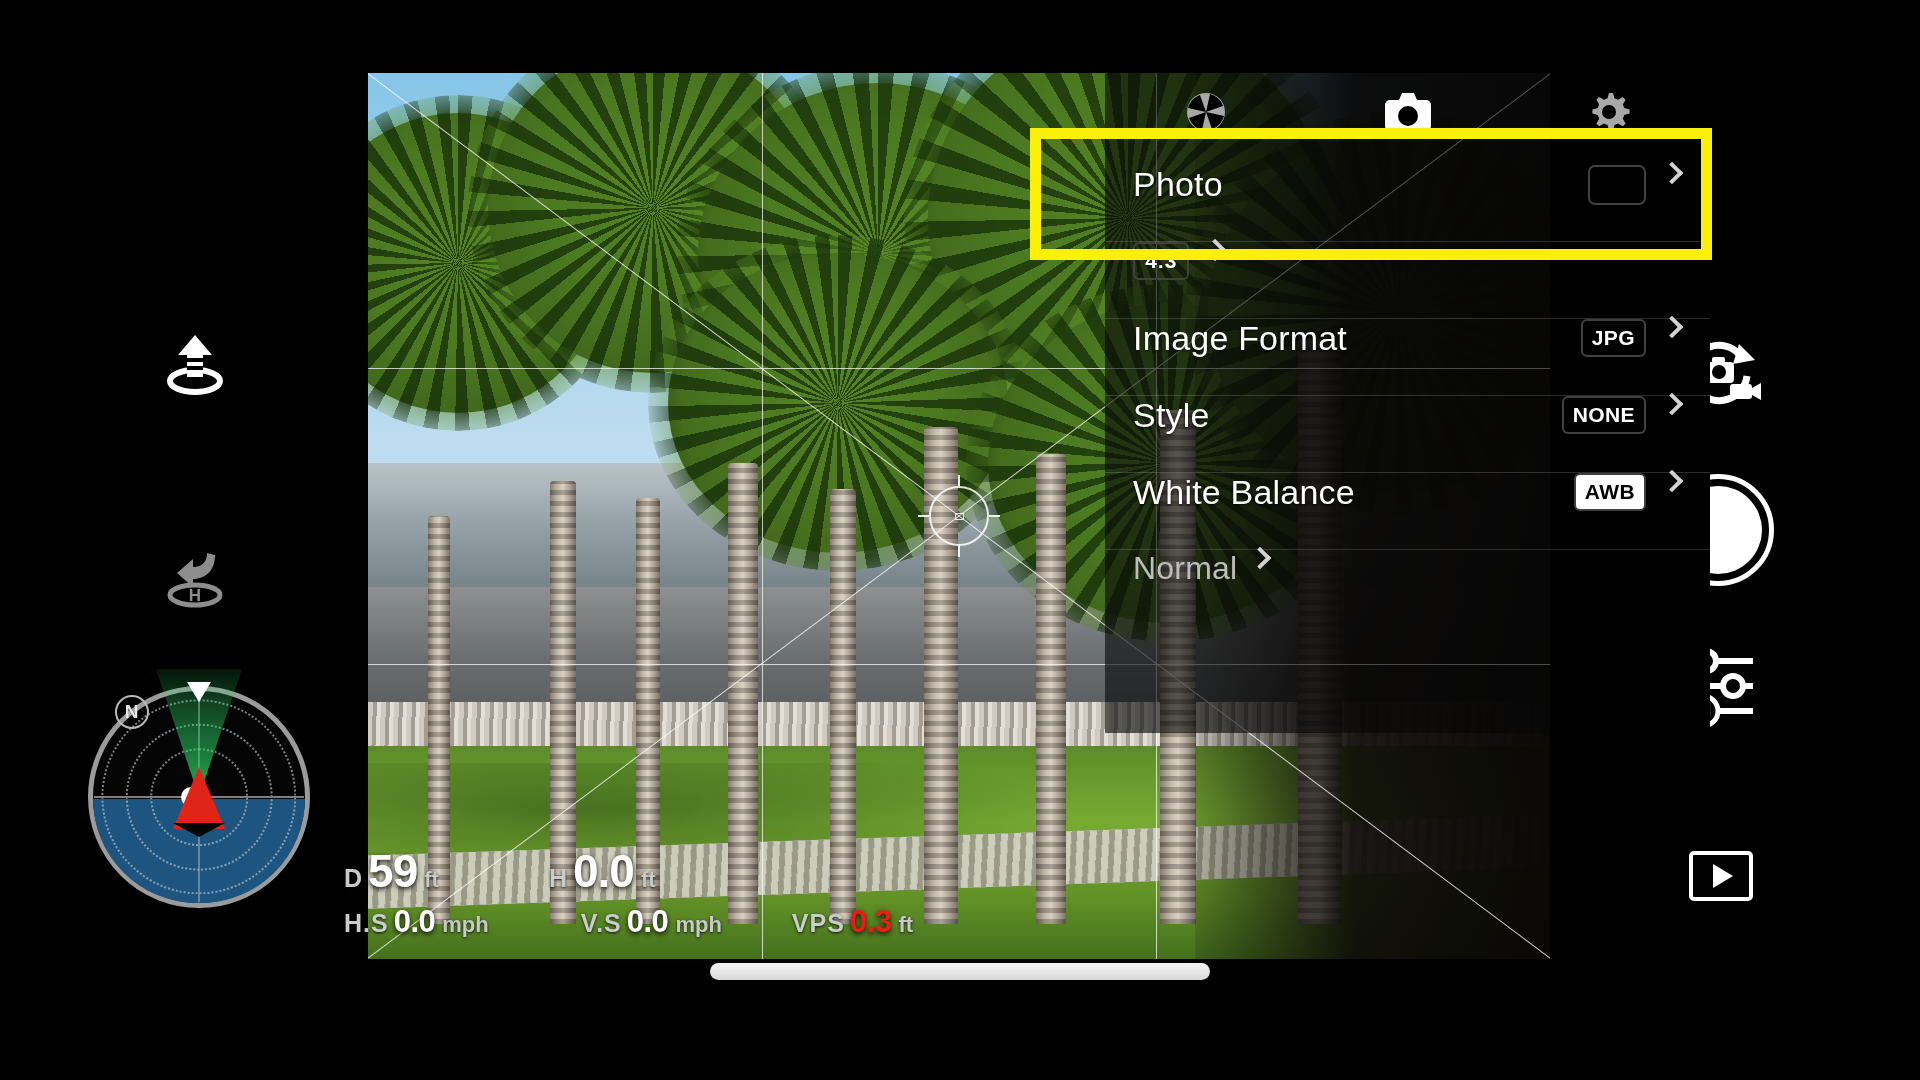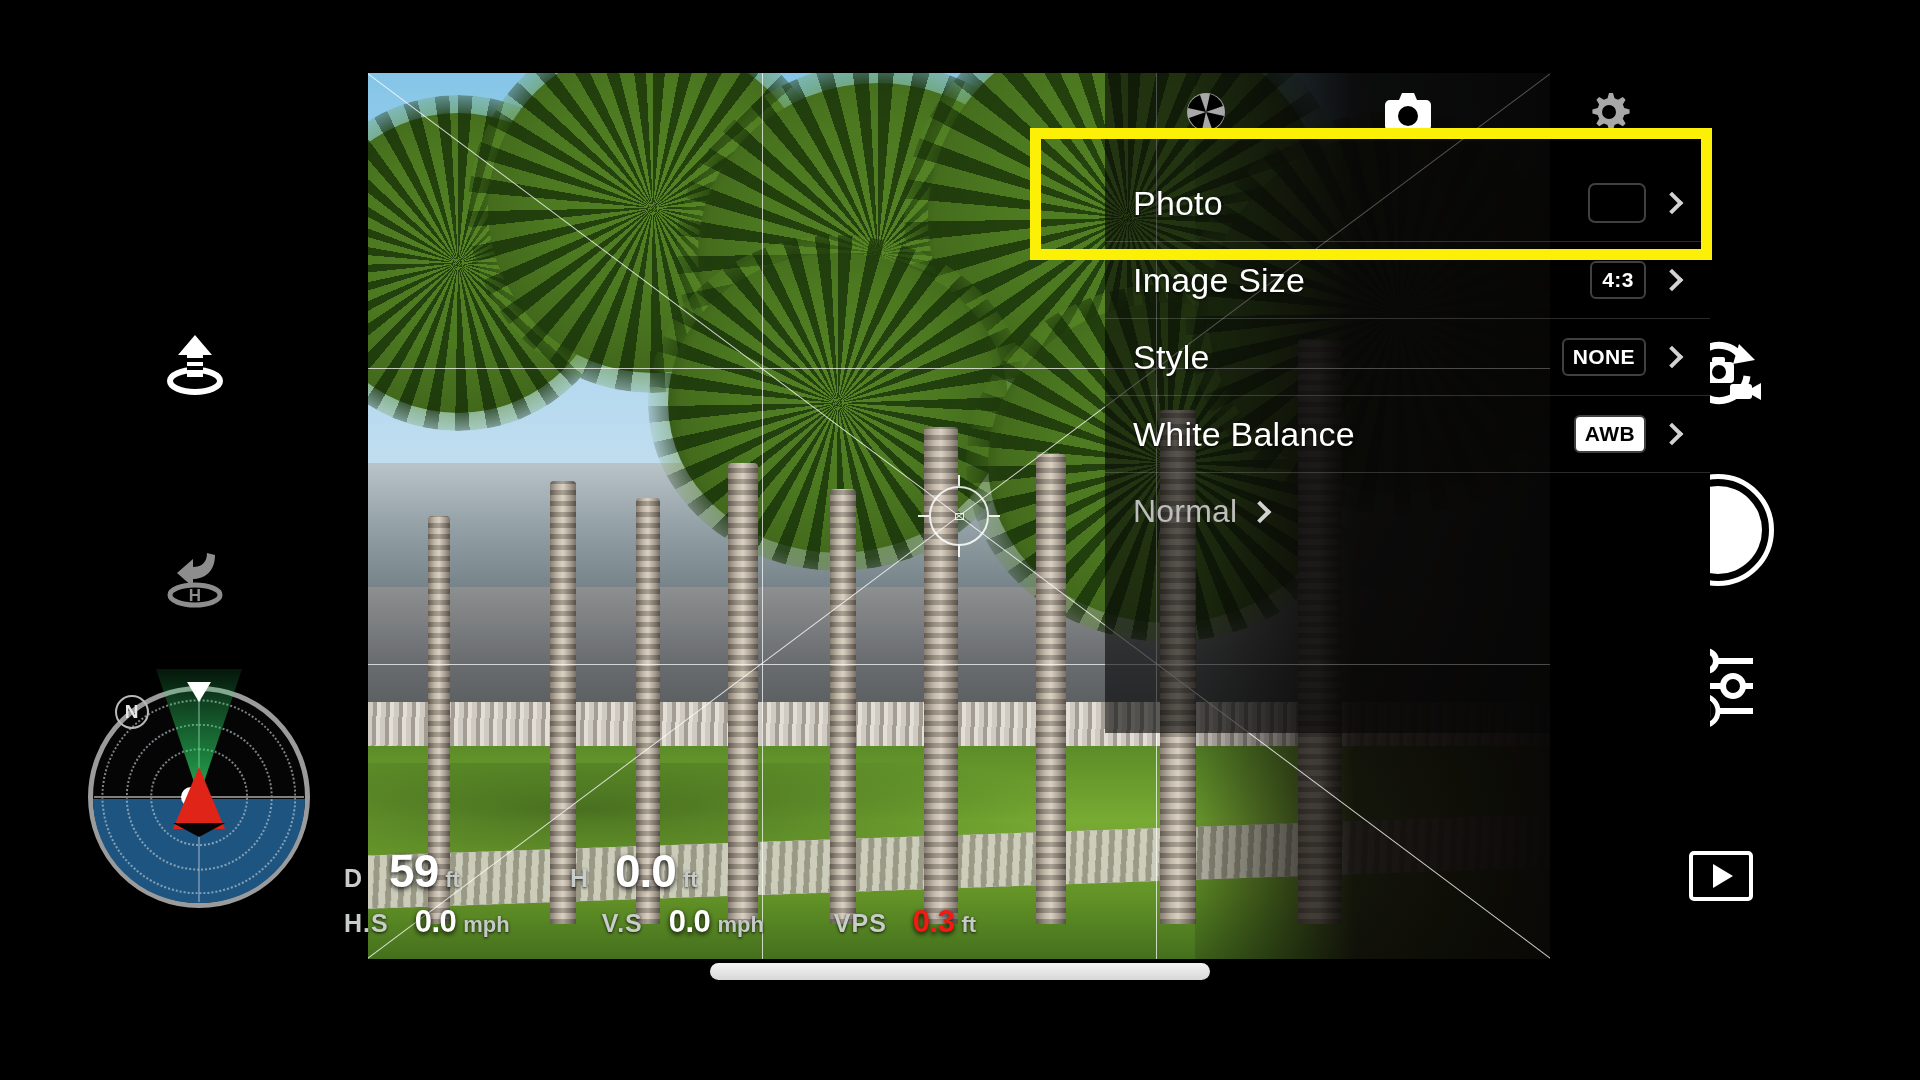--- a/index.html
+++ b/index.html
@@ -167,21 +167,21 @@
   .tele-row.r1 { margin-bottom: 6px; }
   .tele-item { display:flex; align-items:baseline; }
   .tele-lab {
     color:#c9cdc9; font-size:25px; font-weight:700;
     letter-spacing:1px;
     text-shadow:0 1px 3px rgba(0,0,0,.85);
   }
   .tele-val {
     color:#ffffff; font-weight:700;
     text-shadow:0 2px 5px rgba(0,0,0,.9);
-    margin:0 7px 0 26px;
+    margin:0 7px 0 5px;
   }
   .r1 .tele-val { font-size:46px; letter-spacing:-1px; }
   .r2 .tele-val { font-size:31px; letter-spacing:-.5px; }
   .tele-unit {
     color:#c6cac6; font-size:22px; font-weight:700;
     text-shadow:0 1px 3px rgba(0,0,0,.85);
   }
   .tele-val.red { color:#f21a12; }
   .sp-a { width:110px; }
   .sp-b { width:92px; }
@@ -350,21 +350,21 @@
     border-radius:1px;
   }
 
   .rows {
     position:absolute;
     left:0; top:92px; width:100%;
   }
   .srow {
     position:relative;
     height:77px;
-    display:flex; align-items:center;
+    display:flex; 
     padding:0 26px 0 28px;
     border-bottom:1px solid rgba(255,255,255,.17);
   }
   .srow:last-child { border-bottom:none; }
   .srow-label {
     flex:1;
     color:#ffffff;
     font-size:34px;
     font-weight:400;
     letter-spacing:.2px;
@@ -603,25 +603,29 @@
 
     <div class="rows">
 
       <div class="srow">
         <div class="srow-label">Photo</div>
         <div class="badge empty"></div>
         <div class="chev"></div>
       </div>
 
       <div class="srow">
-        <div class="srow-label">Image Size</div>
         <div class="badge">4:3</div>
         <div class="chev"></div>
       </div>
 
+      <div class="srow">
+        <div class="srow-label">Image Format</div>
+        <div class="badge">JPG</div>
+        <div class="chev"></div>
+      </div>
 
       <div class="srow">
         <div class="srow-label">Style</div>
         <div class="badge">NONE</div>
         <div class="chev"></div>
       </div>
 
       <div class="srow">
         <div class="srow-label">White Balance</div>
         <div class="badge filled">AWB</div>

